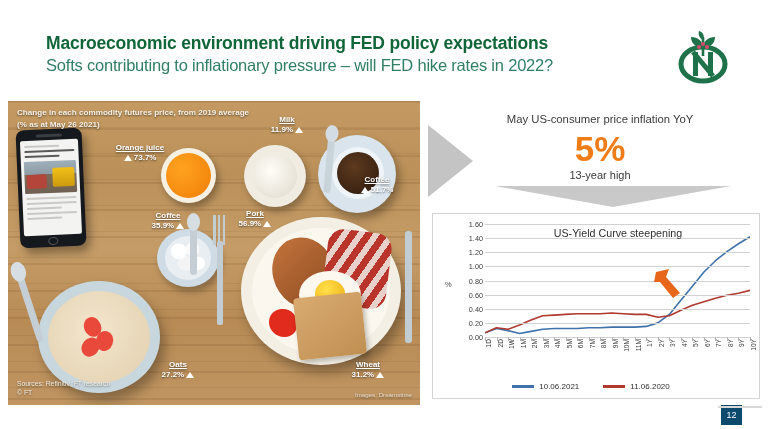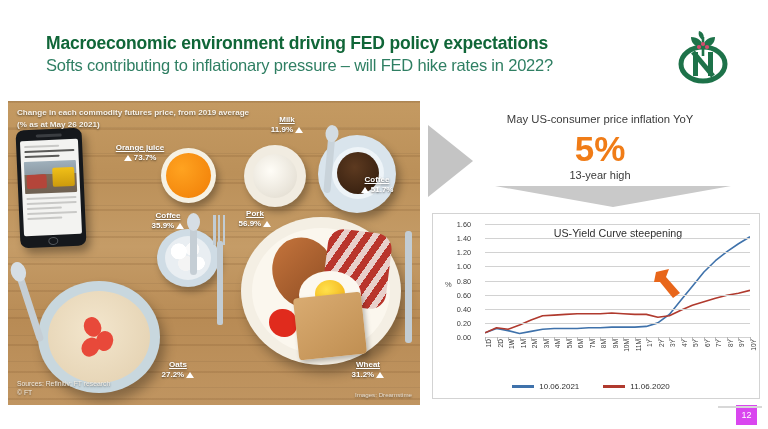--- a/index.html
+++ b/index.html
@@ -170,39 +170,39 @@
       font-size:11px; color:#3a3a3a;}
 
   
   .chart-box{ position:absolute; left:432px; top:213px; width:328px; height:186px;
       background:#ffffff; border:1px solid #d3d3d3;}
   .chart-title{ position:absolute; left:60px; top:13px; width:250px; text-align:center;
       font-size:10.7px; color:#303030; z-index:8;}
   .ylabel{ position:absolute; left:12px; top:66px; font-size:7.5px; color:#4a4a4a;}
   .plot{ position:absolute; left:52px; top:10px; right:9px; height:113px;}
   .yticks{ position:absolute; left:20px; top:10px; width:30px; height:113px;}
-  .yticks div{ position:absolute; right:12px; font-size:7.3px; color:#3b3b3b;
+  .yticks div{ position:absolute; right:0; font-size:7.3px; color:#3b3b3b;
       transform:translateY(-50%); white-space:nowrap;}
   .grid{ position:absolute; inset:0; }
   .grid i{ position:absolute; left:0; right:0; height:1px; background:#d2d2d2; display:block;}
   .xaxis{ position:absolute; left:52px; right:9px; top:123px; height:36px;}
   .xaxis span{ position:absolute; top:2px; font-size:6.6px; color:#3b3b3b;
       transform-origin:left top; transform:rotate(-90deg) translateX(-100%);
       white-space:nowrap;}
   .tickmarks{ position:absolute; left:52px; right:9px; top:123px; height:4px;}
   .tickmarks i{ position:absolute; top:0; width:1px; height:4px; background:#b5b5b5;}
   .legend{ position:absolute; left:0; right:10px; bottom:7px; display:flex;
       justify-content:center; gap:24px; align-items:center;}
   .legend .item{ display:flex; align-items:center; gap:5px;
       font-size:8px; color:#2f2f2f;}
   .legend .swatch{ width:22px; height:2.4px; display:block;}
   .cb-arrow{ position:absolute; left:219px; top:52px; width:32px; height:34px; z-index:9;}
 
-  .page-num{ position:absolute; left:736px; top:405px; width:21px; height:20px;
-      background:#d946ef; color:#fff; font-size:9px; display:flex;
+  .page-num{ position:absolute; left:721px; top:405px; width:21px; height:20px;
+      background:#0c4a6e; color:#fff; font-size:9px; display:flex;
       align-items:center; justify-content:center;}
   .footline{ position:absolute; left:718px; top:406px; width:44px; height:2px; background:#d8d8d8;}
 </style>
 </head>
 <body>
 
 <div id="slide">
 
   <div class="title">Macroeconomic environment driving FED policy expectations</div>
   <div class="subtitle">Softs contributing to inflationary pressure – will FED hike rates in 2022?</div>

